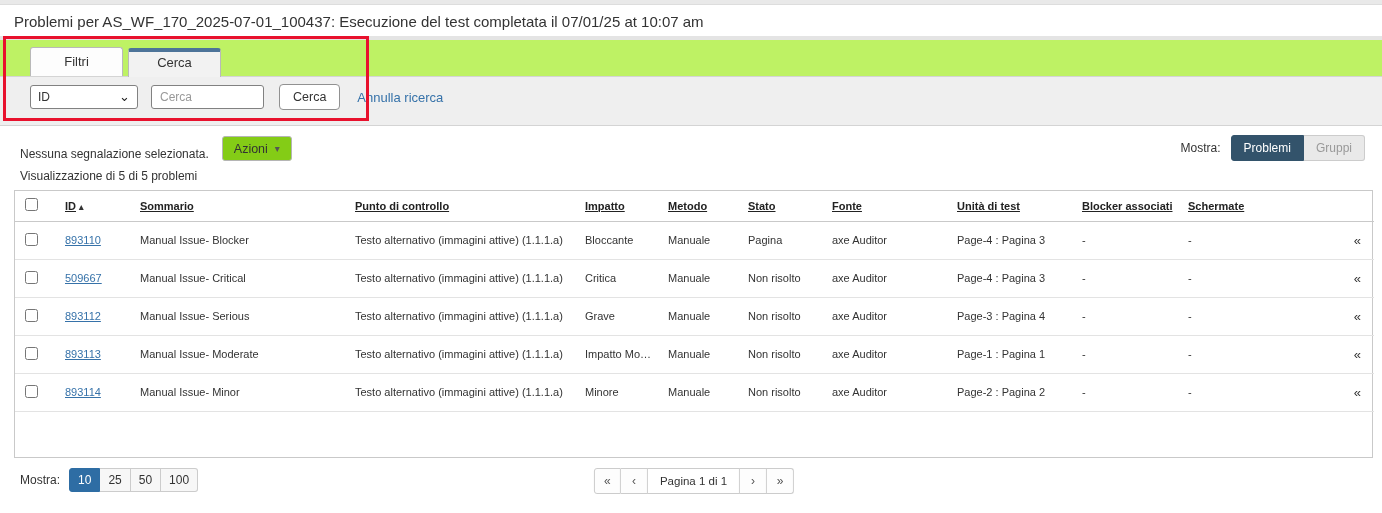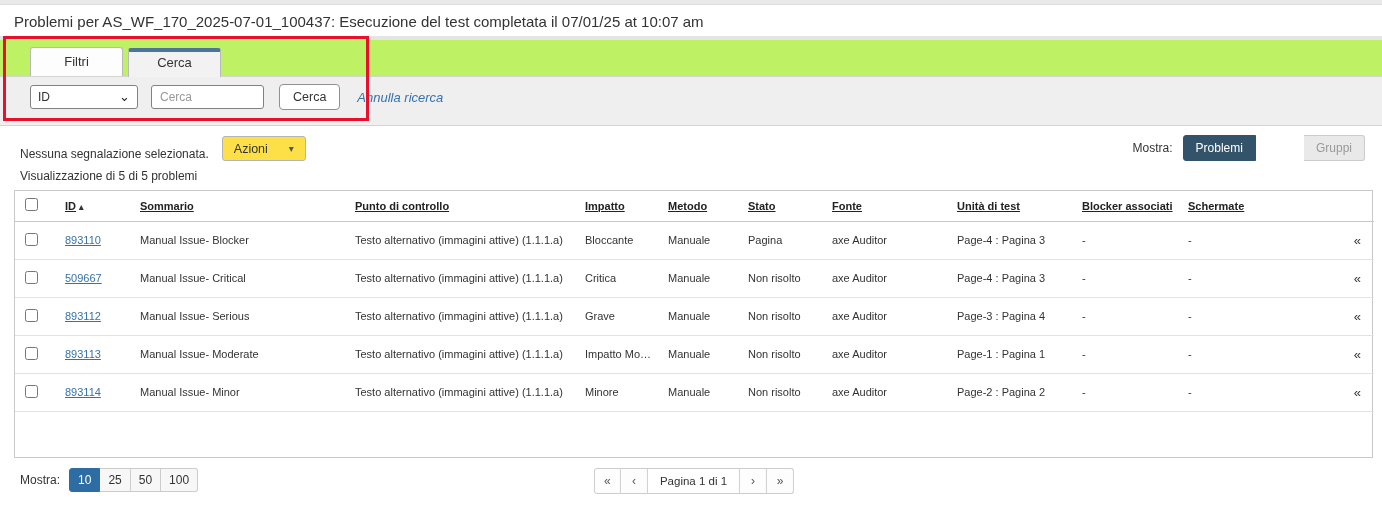--- a/index.html
+++ b/index.html
@@ -22,37 +22,37 @@
   .search-label { font-size:12px; color:#333; margin-bottom:5px; }
   .search-controls { display:flex; align-items:center; }
   .select-box { width:108px; height:24px; background:#fff; border:1px solid #818181; border-radius:3px;
                 display:flex; align-items:center; justify-content:space-between; padding:0 7px; font-size:12px; cursor:pointer; }
   .select-box .chev { font-size:13px; color:#222; line-height:10px; }
   .search-input { width:113px; height:24px; border:1px solid #818181; border-radius:3px; padding:0 8px;
                   font-size:12px; margin-left:13px; font-family:"Liberation Sans",sans-serif; color:#333; }
   .search-input::placeholder { color:#999; }
   .btn-cerca { height:26px; padding:0 13px; margin-left:15px; background:#fff; border:1px solid #919191;
                border-radius:4px; font-size:12.5px; color:#333; font-family:"Liberation Sans",sans-serif; cursor:pointer; }
-  .cancel-link { margin-left:17px; font-size:13px; color:#3672a9; text-decoration:none; cursor:pointer;font-style:italic; }
+  .cancel-link { margin-left:17px; font-size:13px; color:#3672a9; text-decoration:none; cursor:pointer; }
 
   .annotation-box { position:absolute; left:3px; top:36px; width:366px; height:85px;
                     border:3px solid #e8112d; z-index:10; pointer-events:none; }
 
   .actions-row { margin:9px 14px 0 20px; height:26px; display:flex; align-items:flex-end; position:relative; }
   .status-text { font-size:12px; color:#333; }
-  .btn-azioni { margin-left:13px; height:25px; padding:0 11px; background:#fde047; border:1px solid #b5b5b5;
-                border-radius:3px; font-size:12.5px; color:#333; display:inline-flex; align-items:center; gap:21px;
+  .btn-azioni { margin-left:13px; height:25px; padding:0 11px; background:#84cc16; border:1px solid #b5b5b5;
+                border-radius:3px; font-size:12.5px; color:#333; display:inline-flex; align-items:center; gap:7px;
                 font-family:"Liberation Sans",sans-serif; cursor:pointer; }
   .btn-azioni .caret { font-size:10px; color:#555; }
   .view-toggle { position:absolute; right:3px; top:0; display:flex; align-items:center; }
   .view-toggle .vt-label { font-size:12px; color:#333; margin-right:10px; }
   .vt-btn { height:26px; padding:0 12px; font-size:12px; border:1px solid #ccc; background:#e9e9e9; color:#999;
             font-family:"Liberation Sans",sans-serif; cursor:pointer; }
   .vt-btn.first { border-radius:3px 0 0 3px; }
-  .vt-btn.last { border-radius:0 3px 3px 0; border-left:none;margin-left:48px; }
+  .vt-btn.last { border-radius:0 3px 3px 0; border-left:none; }
   .vt-btn.active { background:#33536b; border-color:#33536b; color:#fff; }
 
   .count-text { margin:8px 0 0 20px; font-size:12px; color:#333; }
 
   .table-wrap { margin:7px 9px 0 14px; width:1359px; height:268px; border:1px solid #c9c9c9; background:#fff; }
   table { width:100%; border-collapse:collapse; table-layout:fixed; }
   col.c-cb{width:44px;} col.c-id{width:75px;} col.c-som{width:215px;} col.c-pun{width:230px;}
   col.c-imp{width:83px;} col.c-met{width:80px;} col.c-sta{width:84px;} col.c-fon{width:125px;}
   col.c-uni{width:125px;} col.c-gru{width:106px;} col.c-sch{width:154px;} col.c-chv{width:38px;}
   thead th { height:30px; text-align:left; padding:0 6px; border-bottom:1px solid #c9c9c9; font-size:11px; color:#222;

